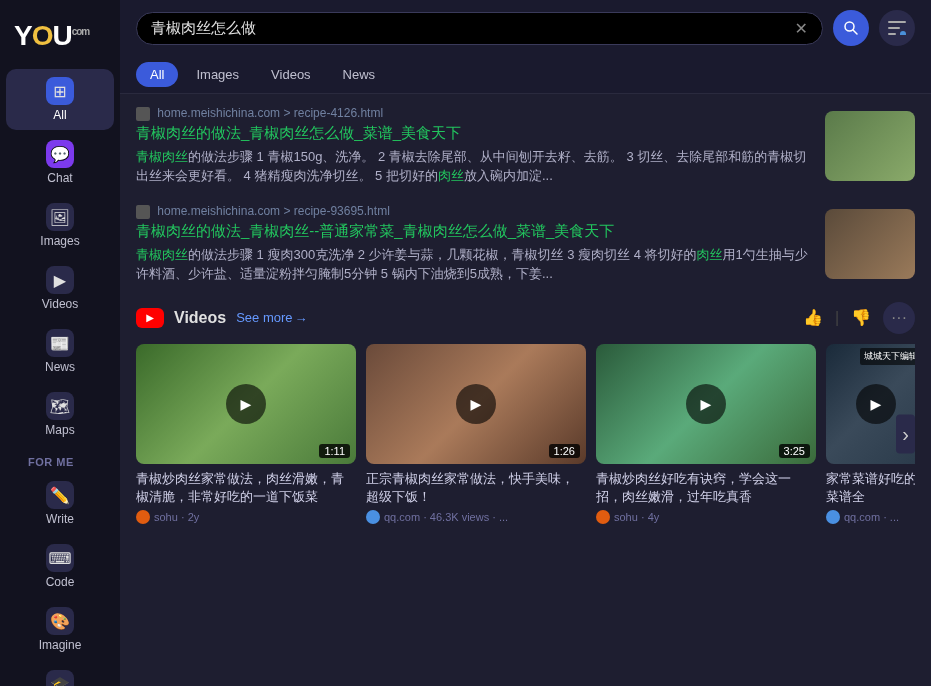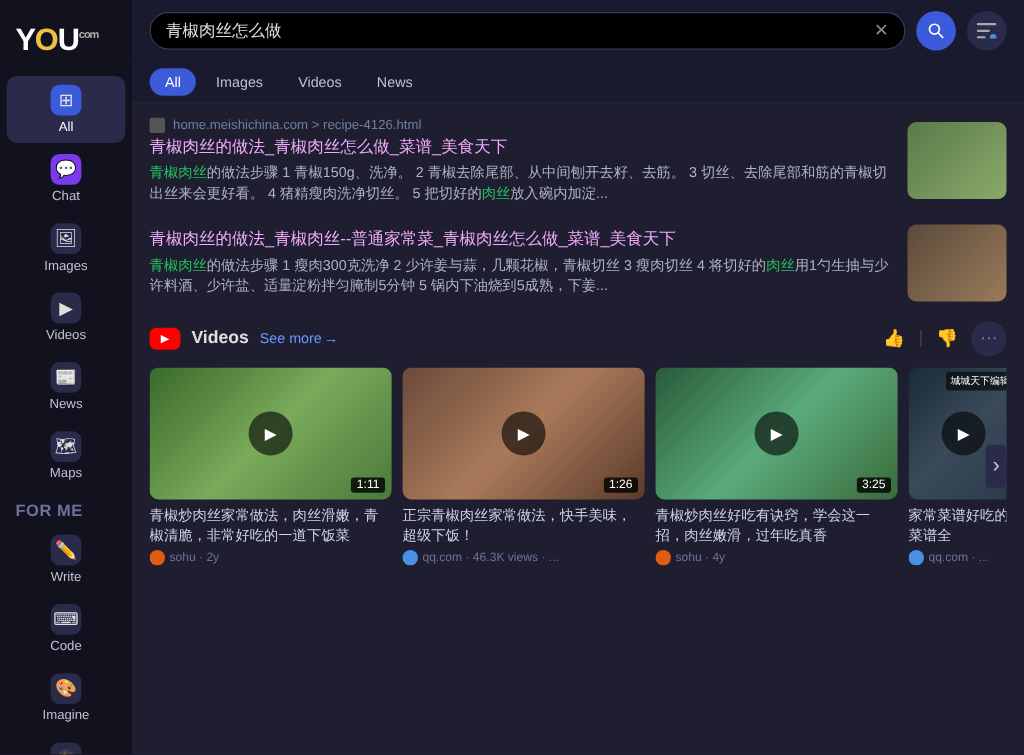--- a/index.html
+++ b/index.html
@@ -65,23 +65,23 @@
     .sidebar-icon.purple { background: #7c3aed; }
 
     .sidebar-label {
       font-size: 12px;
       color: #c0c0d0;
       text-align: center;
     }
     .sidebar-item.active .sidebar-label { color: #fff; }
 
     .sidebar-section-label {
-      font-size: 15px;
+      font-size: 11px;
       color: #7070a0;
-      padding: 10px 14px 4px 14px;
+      padding: 10px 14px 4px 28px;
       font-weight: 600;
       text-transform: uppercase;
       letter-spacing: 0.5px;
     }
 
     
     .main {
       flex: 1;
       display: flex;
       flex-direction: column;
@@ -208,21 +208,21 @@
     }
 
     .result-url {
       font-size: 12px;
       color: #7080a0;
       margin-bottom: 3px;
     }
 
     .result-title {
       font-size: 15px;
-      color: #f0abfc;
+      color: #22c55e;
       text-decoration: none;
       cursor: pointer;
       display: block;
       margin-bottom: 4px;
     }
 
     .result-snippet {
       font-size: 13px;
       color: #b0b0c8;
       line-height: 1.5;
@@ -506,20 +506,24 @@
         <a class="result-title">青椒肉丝的做法_青椒肉丝怎么做_菜谱_美食天下</a>
         <div class="result-snippet">
           <span class="highlight">青椒肉丝</span>的做法步骤 1 青椒150g、洗净。 2 青椒去除尾部、从中间刨开去籽、去筋。 3 切丝、去除尾部和筋的青椒切出丝来会更好看。 4 猪精瘦肉洗净切丝。 5 把切好的<span class="highlight">肉丝</span>放入碗内加淀...
         </div>
       </div>
       <div class="thumb-result-1"></div>
     </div>
 
     <div class="search-result">
       <div class="result-content">
+        <div class="result-url">
+          <span class="result-favicon"></span>
+          <span>home.meishichina.com &gt; recipe-93695.html</span>
+        </div>
         <a class="result-title">青椒肉丝的做法_青椒肉丝--普通家常菜_青椒肉丝怎么做_菜谱_美食天下</a>
         <div class="result-snippet">
           <span class="highlight">青椒肉丝</span>的做法步骤 1 瘦肉300克洗净 2 少许姜与蒜，几颗花椒，青椒切丝 3 瘦肉切丝 4 将切好的<span class="highlight">肉丝</span>用1勺生抽与少许料酒、少许盐、适量淀粉拌匀腌制5分钟 5 锅内下油烧到5成熟，下姜...
         </div>
       </div>
       <div class="thumb-result-2"></div>
     </div>
 
     <div class="videos-section">
       <div class="videos-header">

